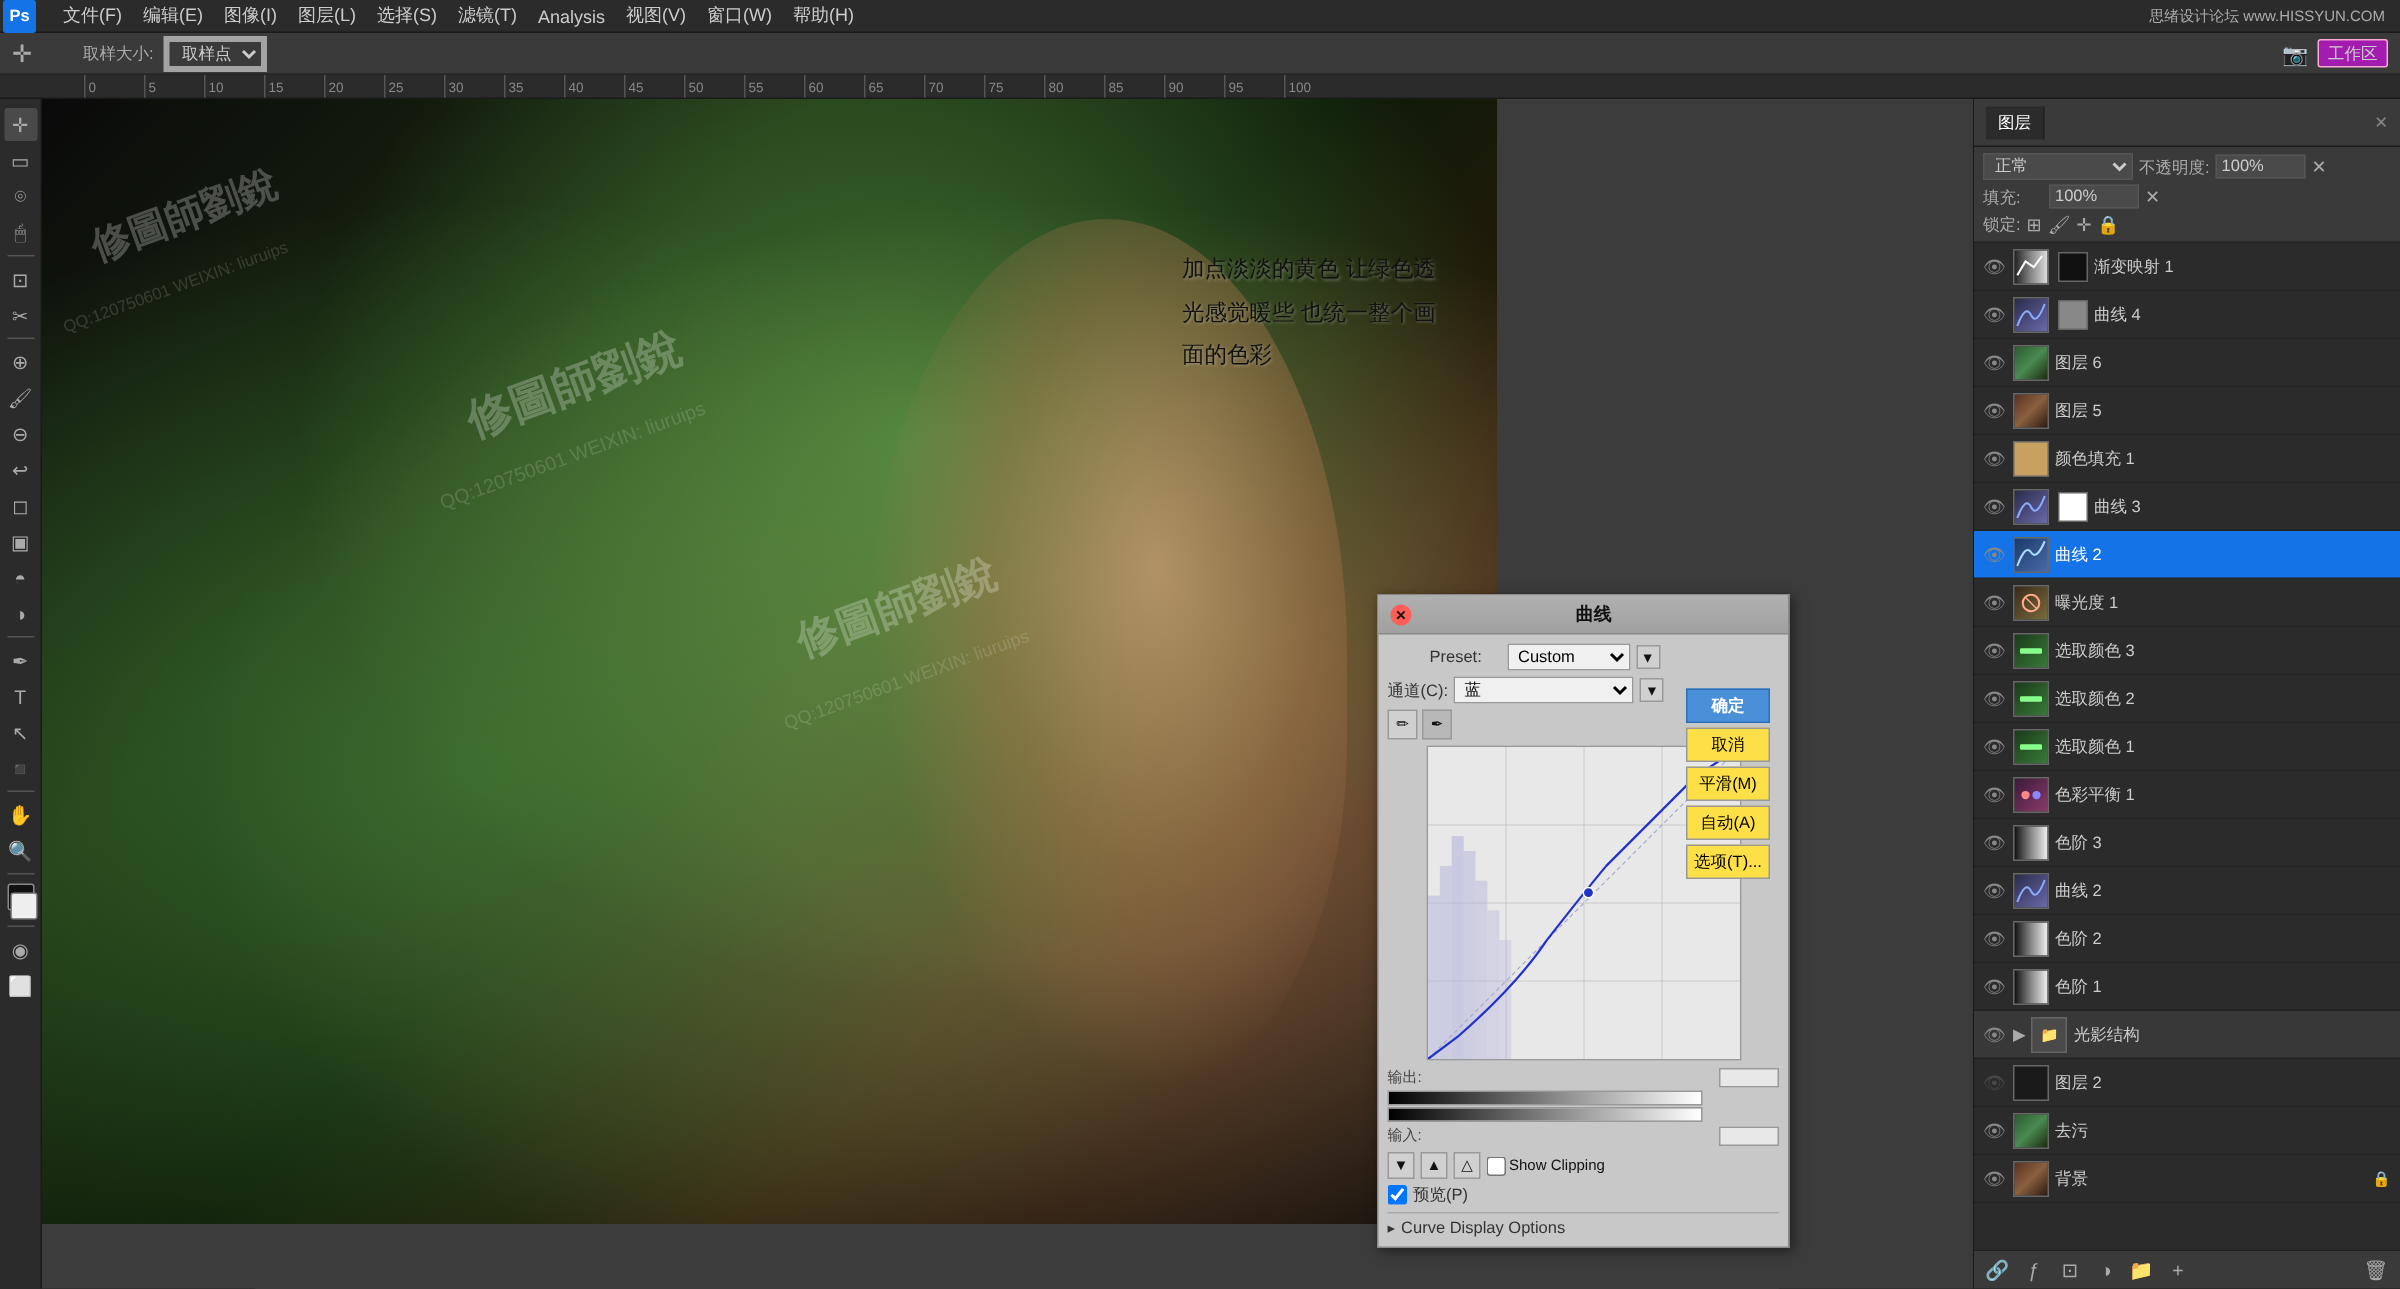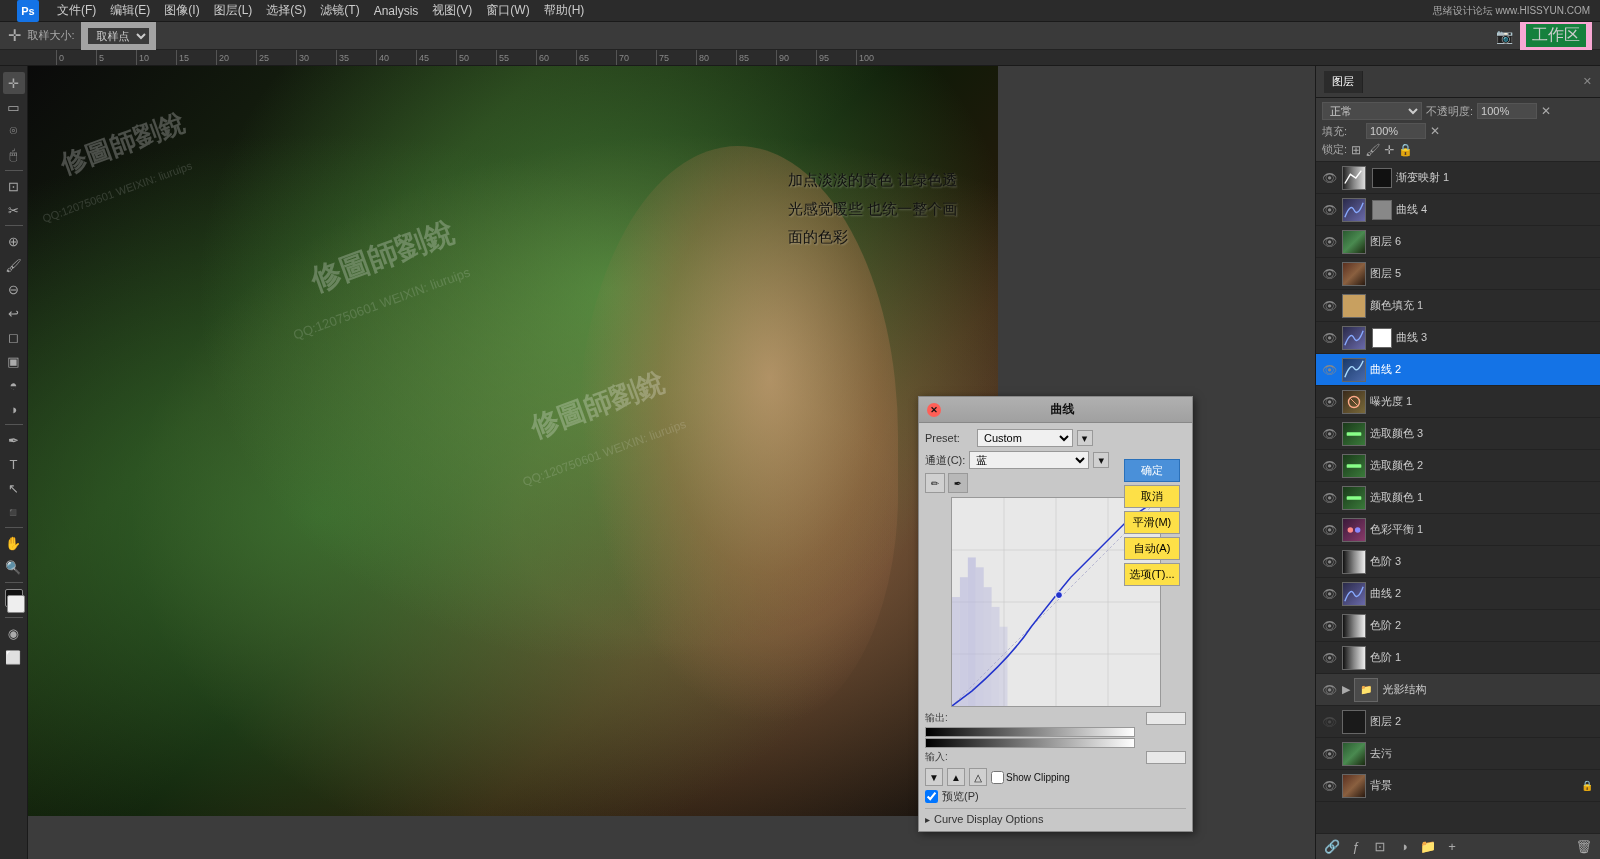--- a/index.html
+++ b/index.html
@@ -1,35 +1,35 @@
 <!DOCTYPE html>
 <html><head>
   <meta charset="utf-8">
   <style>
     * { margin: 0; padding: 0; box-sizing: border-box; }
     body { width: 1600px; height: 859px; overflow: hidden; background: #3c3c3c; font-family: 'Microsoft YaHei', Arial, sans-serif; font-size: 12px; color: #ddd; }
 
     
     #menu-bar {
       height: 22px; background: #2b2b2b; display: flex; align-items: center;
-      padding: 0 17px; gap: 14px; font-size: 12px; color: #ccc;
+      padding: 0 2px; gap: 14px; font-size: 12px; color: #ccc;
       border-bottom: 1px solid #1a1a1a; position: relative; z-index: 100;
     }
     .menu-item { cursor: pointer; white-space: nowrap; }
     .ps-logo { width: 22px; height: 22px; background: #1473e6; color: #fff; font-weight: bold; font-size: 11px; display: flex; align-items: center; justify-content: center; border-radius: 2px; margin-right: 4px; }
     .site-tag { position: absolute; right: 10px; color: #aaa; font-size: 10px; }
 
     
     #toolbar {
       height: 28px; background: #3a3a3a; display: flex; align-items: center;
       padding: 0 8px; gap: 6px; border-bottom: 1px solid #222;
     }
-    .tool-select { background: #3a3a3a; border: 7px solid #a3a3a3; color: #ccc; font-size: 11px; padding: 1px 4px; }
+    .tool-select { background: #3a3a3a; border: 4px solid #a3a3a3; color: #ccc; font-size: 11px; padding: 1px 4px; }
     .toolbar-spacer { flex: 1; }
-    .workspace-btn { background: #15803d; border: 6px solid #f9a8d4; color: #ccc; font-size: 16px; padding: 1px 6px; border-radius: 2px; cursor: pointer; }
+    .workspace-btn { background: #a21caf; border: 1px solid #f9a8d4; color: #ccc; font-size: 11px; padding: 1px 6px; border-radius: 2px; cursor: pointer; }
 
     
     #h-ruler {
       height: 16px; background: #2b2b2b; border-bottom: 1px solid #1a1a1a;
       display: flex; align-items: center; padding-left: 28px; color: #888; font-size: 9px;
       overflow: hidden; position: relative;
     }
     .ruler-marks { display: flex; width: 100%; }
     .ruler-mark { width: 40px; text-align: left; border-left: 1px solid #555; padding-left: 2px; height: 16px; line-height: 16px; }
 
@@ -95,21 +95,21 @@
     }
     .dialog-title {
       background: linear-gradient(to bottom, #b0b0b0, #a0a0a0);
       padding: 4px 8px; display: flex; align-items: center; justify-content: space-between;
       font-size: 12px; font-weight: bold; cursor: move;
       border-bottom: 1px solid #888;
     }
     .dialog-close { width: 14px; height: 14px; background: #ff5f57; border-radius: 50%; cursor: pointer; display: flex; align-items: center; justify-content: center; font-size: 9px; }
     .dialog-body { padding: 6px; }
     .dialog-row { display: flex; align-items: center; margin-bottom: 4px; gap: 4px; }
-    .dialog-label { color: #333; min-width: 48px; }
+    .dialog-label { color: #333; min-width: 48px; margin-left: 28px; }
     .dialog-select { flex: 1; font-size: 11px; padding: 1px 2px; background: #f0f0f0; border: 1px solid #999; }
     .dialog-dropdown-btn { width: 16px; height: 16px; background: #d0d0d0; border: 1px solid #999; cursor: pointer; display: flex; align-items: center; justify-content: center; }
 
     
     .curves-graph {
       width: 210px; height: 210px; background: #e8e8e8; border: 1px solid #999;
       position: relative; margin: 4px auto; overflow: hidden;
     }
     .curves-svg { position: absolute; top: 0; left: 0; width: 100%; height: 100%; }
 
@@ -126,21 +126,21 @@
     .io-row { display: flex; align-items: center; justify-content: space-between; font-size: 10px; color: #444; margin-top: 2px; }
 
     
     .eyedropper-row { display: flex; align-items: center; gap: 4px; margin-top: 4px; }
     .edrop { width: 18px; height: 18px; background: #d0d0d0; border: 1px solid #999; cursor: pointer; display: flex; align-items: center; justify-content: center; font-size: 10px; }
     .show-clip { display: flex; align-items: center; gap: 2px; font-size: 10px; }
 
     
     .dialog-btns { position: absolute; right: 6px; top: 30px; display: flex; flex-direction: column; gap: 3px; }
     .dbtn { width: 56px; padding: 3px 4px; font-size: 11px; background: #fde047; border: 1px solid #999; cursor: pointer; text-align: center; }
-    .dbtn.primary { background: #4a90d9; color: #fff; border-color: #2a70b9; }
+    .dbtn.primary { background: #4a90d9; color: #fff; border-color: #2a70b9; font-weight: bold; }
 
     
     .curve-options { display: flex; align-items: center; gap: 4px; margin-top: 4px; cursor: pointer; font-size: 11px; color: #333; border-top: 1px solid #aaa; padding-top: 4px; }
     .expand-icon { font-size: 10px; }
 
     
     .preview-row { display: flex; align-items: center; gap: 4px; font-size: 11px; color: #333; margin-top: 3px; }
 
     
     #right-panel {

